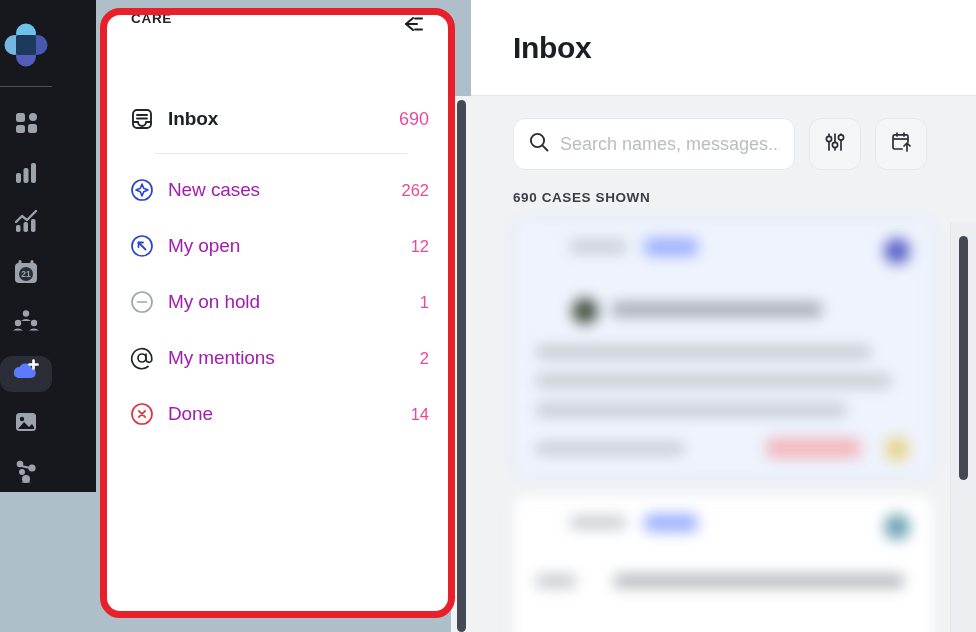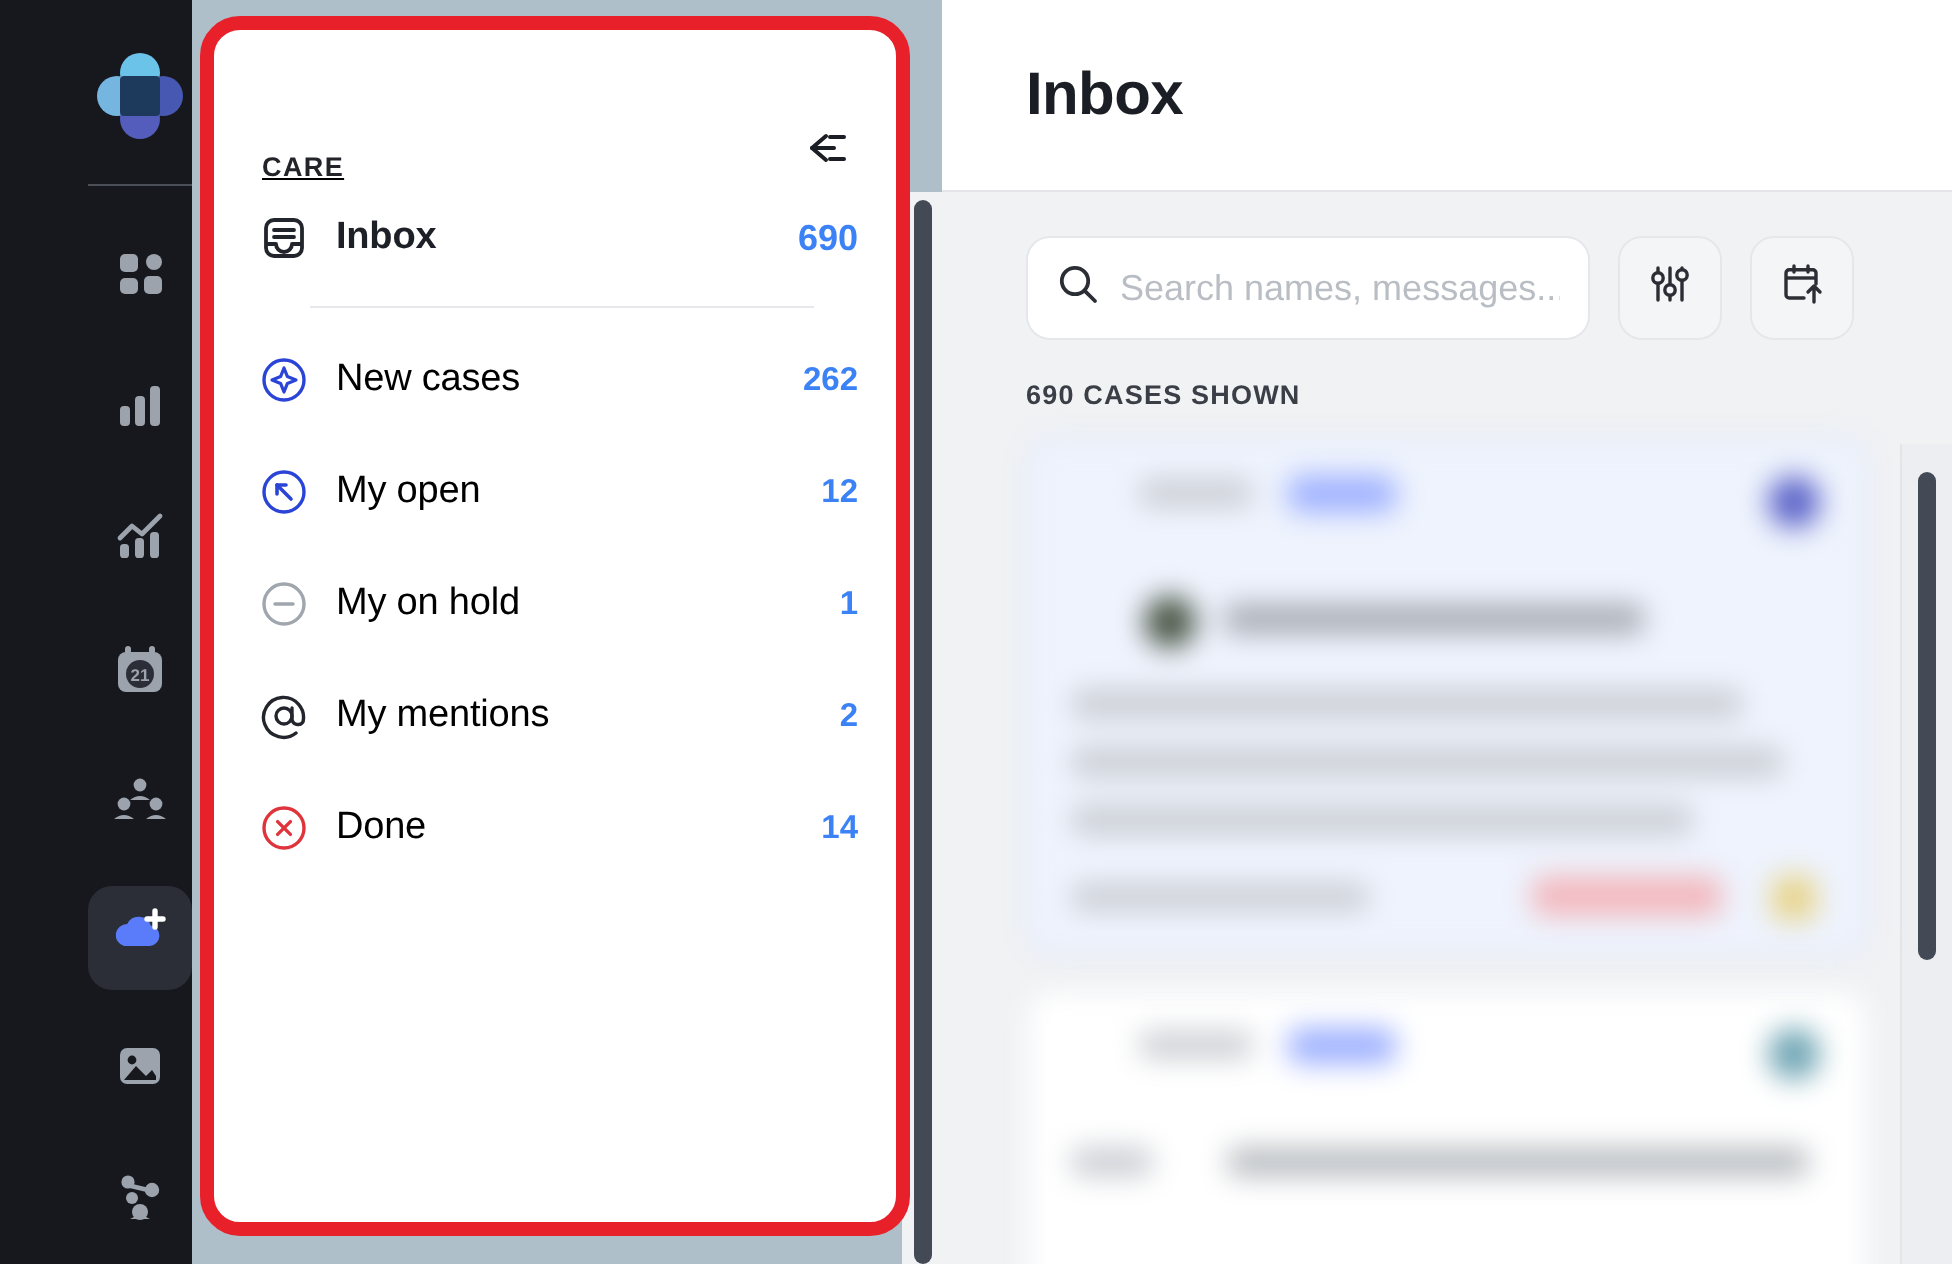--- a/index.html
+++ b/index.html
@@ -11,23 +11,23 @@
   }
   #app {
     position: relative;
     width: 976px; height: 632px;
     overflow: hidden;
   }
 
   
   .rail {
     position: absolute; left: 0; top: 0;
-    width: 96px; height: 632px;
+    width: 96px; height: 492px;
     background: #16181d;
-    display: flex; flex-direction: column; align-items: flex-end;
+    display: flex; flex-direction: column; align-items: flex-start;
   }
   .rail-logo {
     margin-top: 22px;
     width: 52px; height: 52px;
     display: flex; align-items: center; justify-content: center;
   }
   .rail-divider {
     width: 52px; height: 1px;
     background: #4a4f58;
     margin-top: 18px; margin-bottom: 6px;
@@ -45,24 +45,23 @@
     position: absolute;
     left: 103px; top: 11px;
     width: 348px; height: 604px;
     background: #ffffff;
     border-radius: 10px;
     overflow: hidden;
     display: flex; flex-direction: column;
   }
   .folders-head {
     height: 80px;
-    display: flex; align-items: flex-end; justify-content: space-between;
+    display: flex; align-items: flex-start; justify-content: space-between;
     padding: 0 24px 0 28px;
     flex: none;
-    text-decoration: underline;
   }
   .folders-title {
     font-size: 13.5px; font-weight: bold;
     letter-spacing: 0.7px;
     color: #222429;
   }
   .collapse-btn {
     width: 30px; height: 30px;
     display: flex; align-items: center; justify-content: center;
     cursor: pointer;
@@ -74,27 +73,27 @@
     cursor: pointer;
   }
   .frow .ico {
     width: 26px; height: 26px; flex: none;
     display: flex; align-items: center; justify-content: center;
     margin-right: 13px;
   }
   .frow .lbl {
     flex: 1;
     font-size: 19px;
-    color: #000000;
+    color: #a21caf;
     letter-spacing: -0.1px;
   }
   .frow.primary .lbl { font-weight: bold; color: #1d2027; }
   .frow .cnt {
-    font-size: 16.5px; font-weight: bold;
-    color: #3b82f6;
+    font-size: 16.5px; font-weight: normal;
+    color: #ec4899;
   }
   .frow.primary .cnt { font-size: 18px; }
   .fsep {
     height: 1px; background: #e6e8ec;
     margin: 6px 22px 8px 26px;
   }
 
   
   .ring {
     position: absolute;

